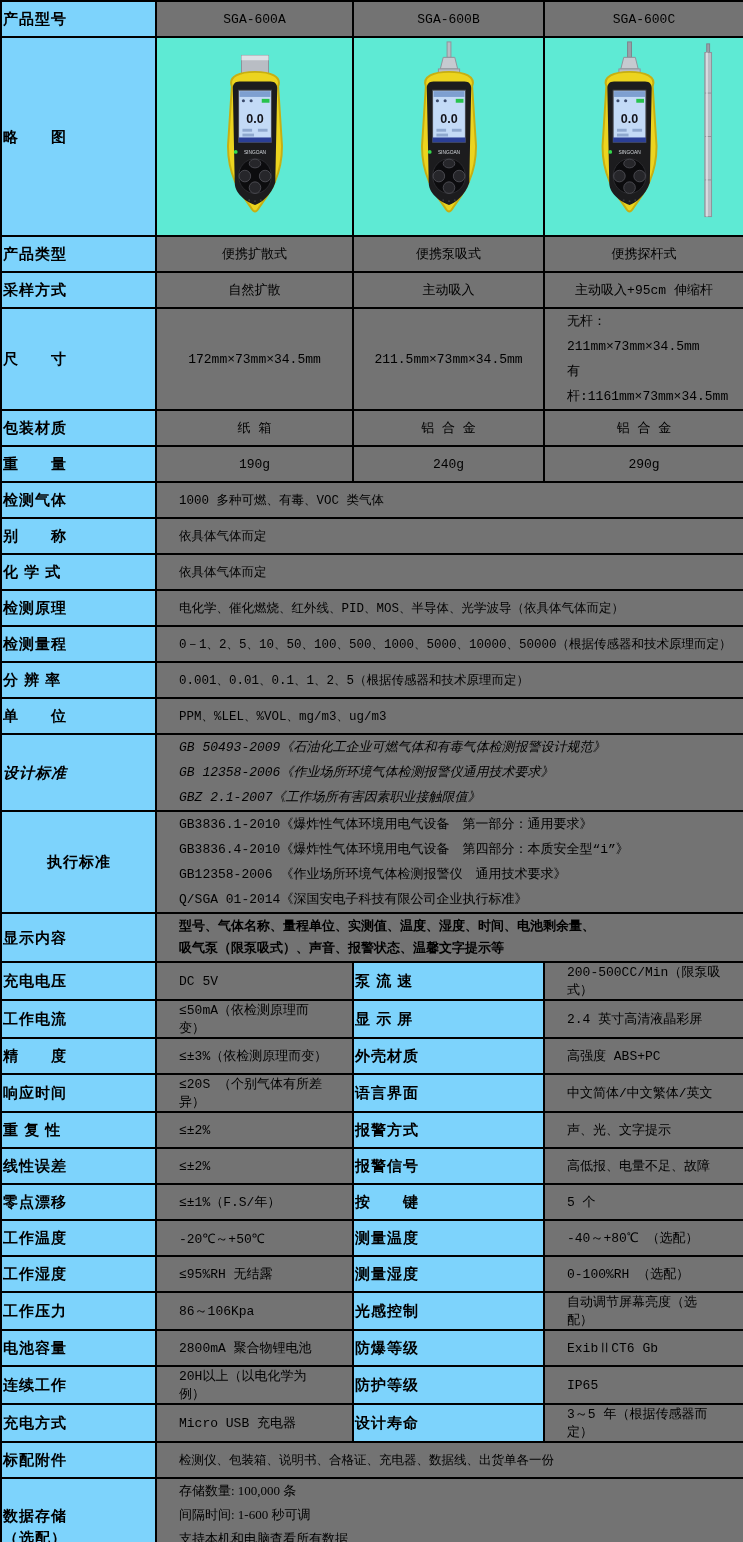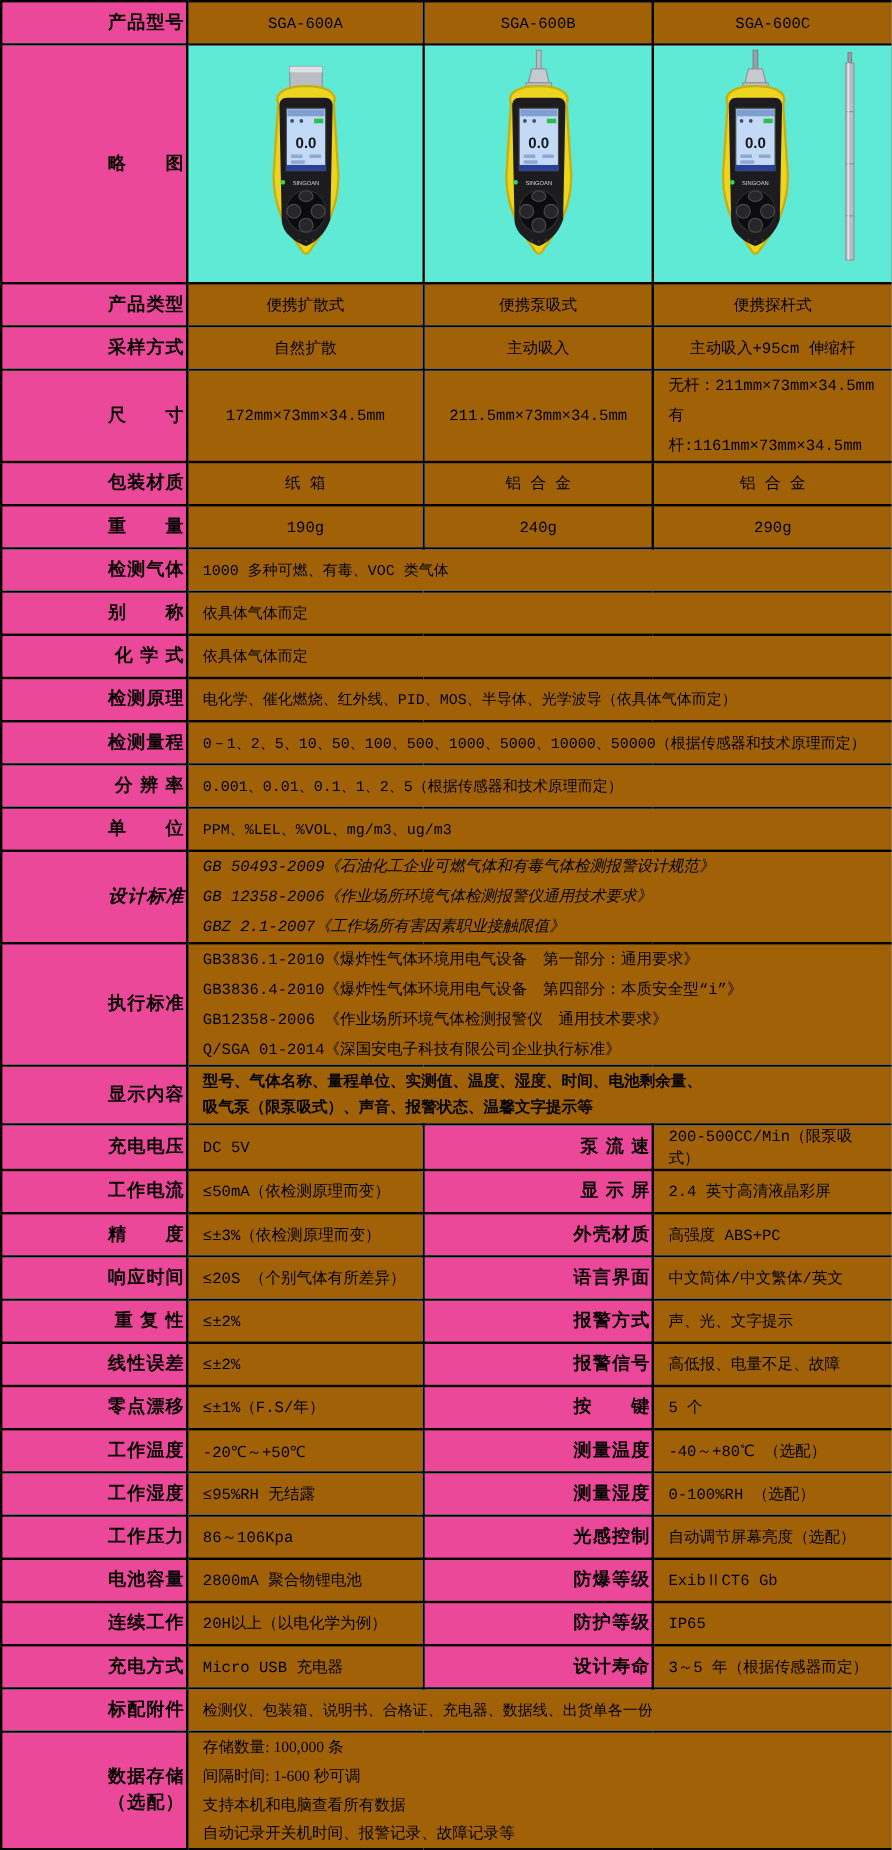--- a/index.html
+++ b/index.html
@@ -12,35 +12,35 @@
   .spec-table td{
     border:2px solid #000;
     box-sizing:border-box;
     overflow:hidden;
     vertical-align:middle;
   }
   
   .c0{width:155px;} .c1{width:197px;} .c2{width:191px;} .c3{width:200px;}
 
   td.lbl{
-    background:#ec4899;
+    background:#7dd3fc;
     font-weight:bold;
     font-size:15px;
-    text-align:right;
+    text-align:left;
     letter-spacing:1px;
     white-space:pre-line;
     line-height:22px;
   }
   td.val{
-    background:#a16207;
+    background:#737373;
     font-size:13px;
     font-family:"Liberation Mono","DejaVu Sans Mono",monospace;
   }
   td.val.center{text-align:center;}
-  td.val.left{text-align:left;padding:0 12px;}
+  td.val.left{text-align:left;padding:0 22px;}
   td.val.multi{white-space:pre-line;line-height:25px;}
   td.val.oneline{white-space:nowrap;font-size:12.5px;}
   td.imgcell{background:#5eead4;text-align:center;vertical-align:middle;padding:2px;}
 
   tr.h-std td{height:36px;}
   tr.h-img td{height:199px;}
   tr.h-dim td{height:55px;}
   tr.h-design td{height:75px;font-style:italic;}
   tr.h-exec td{height:101px;padding-left:45px;}
   tr.h-disp td{height:49px;}

